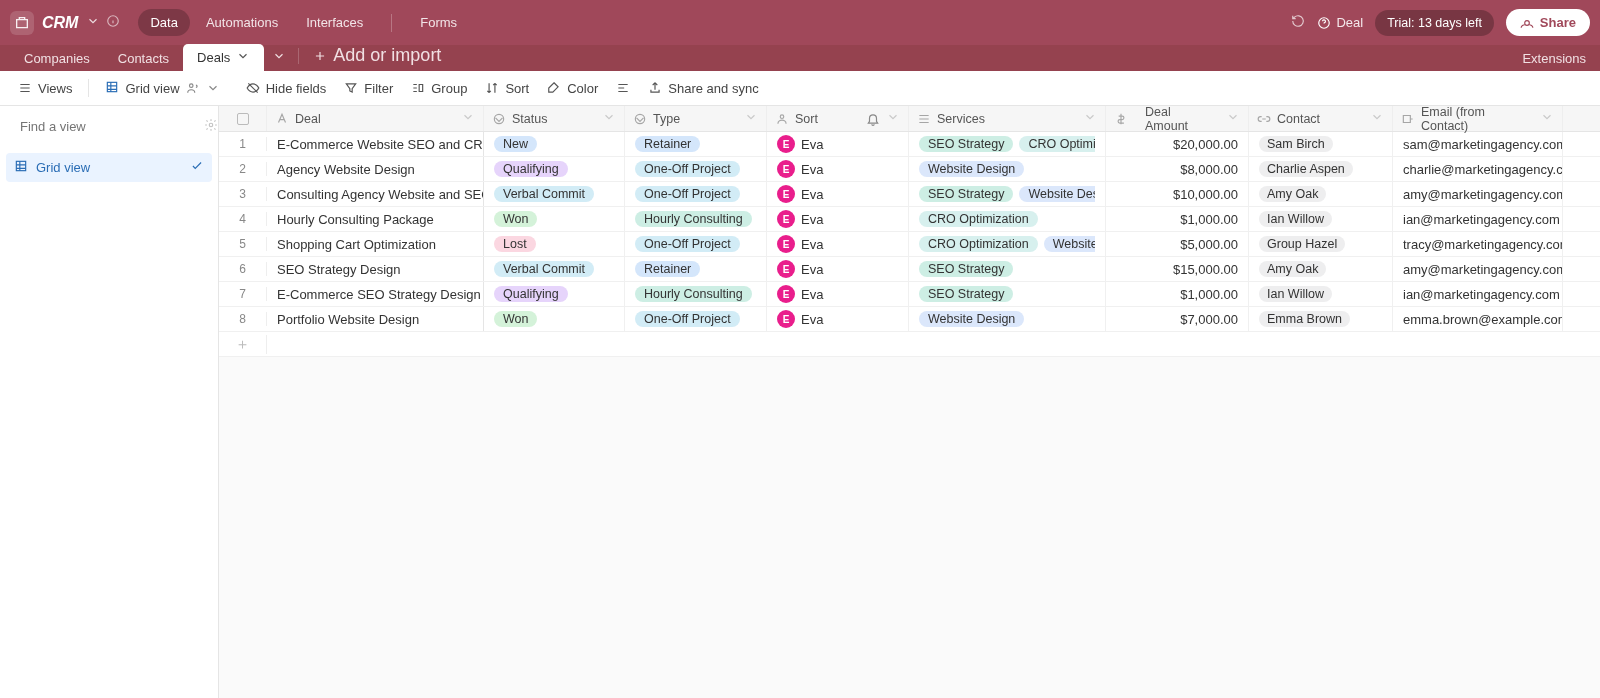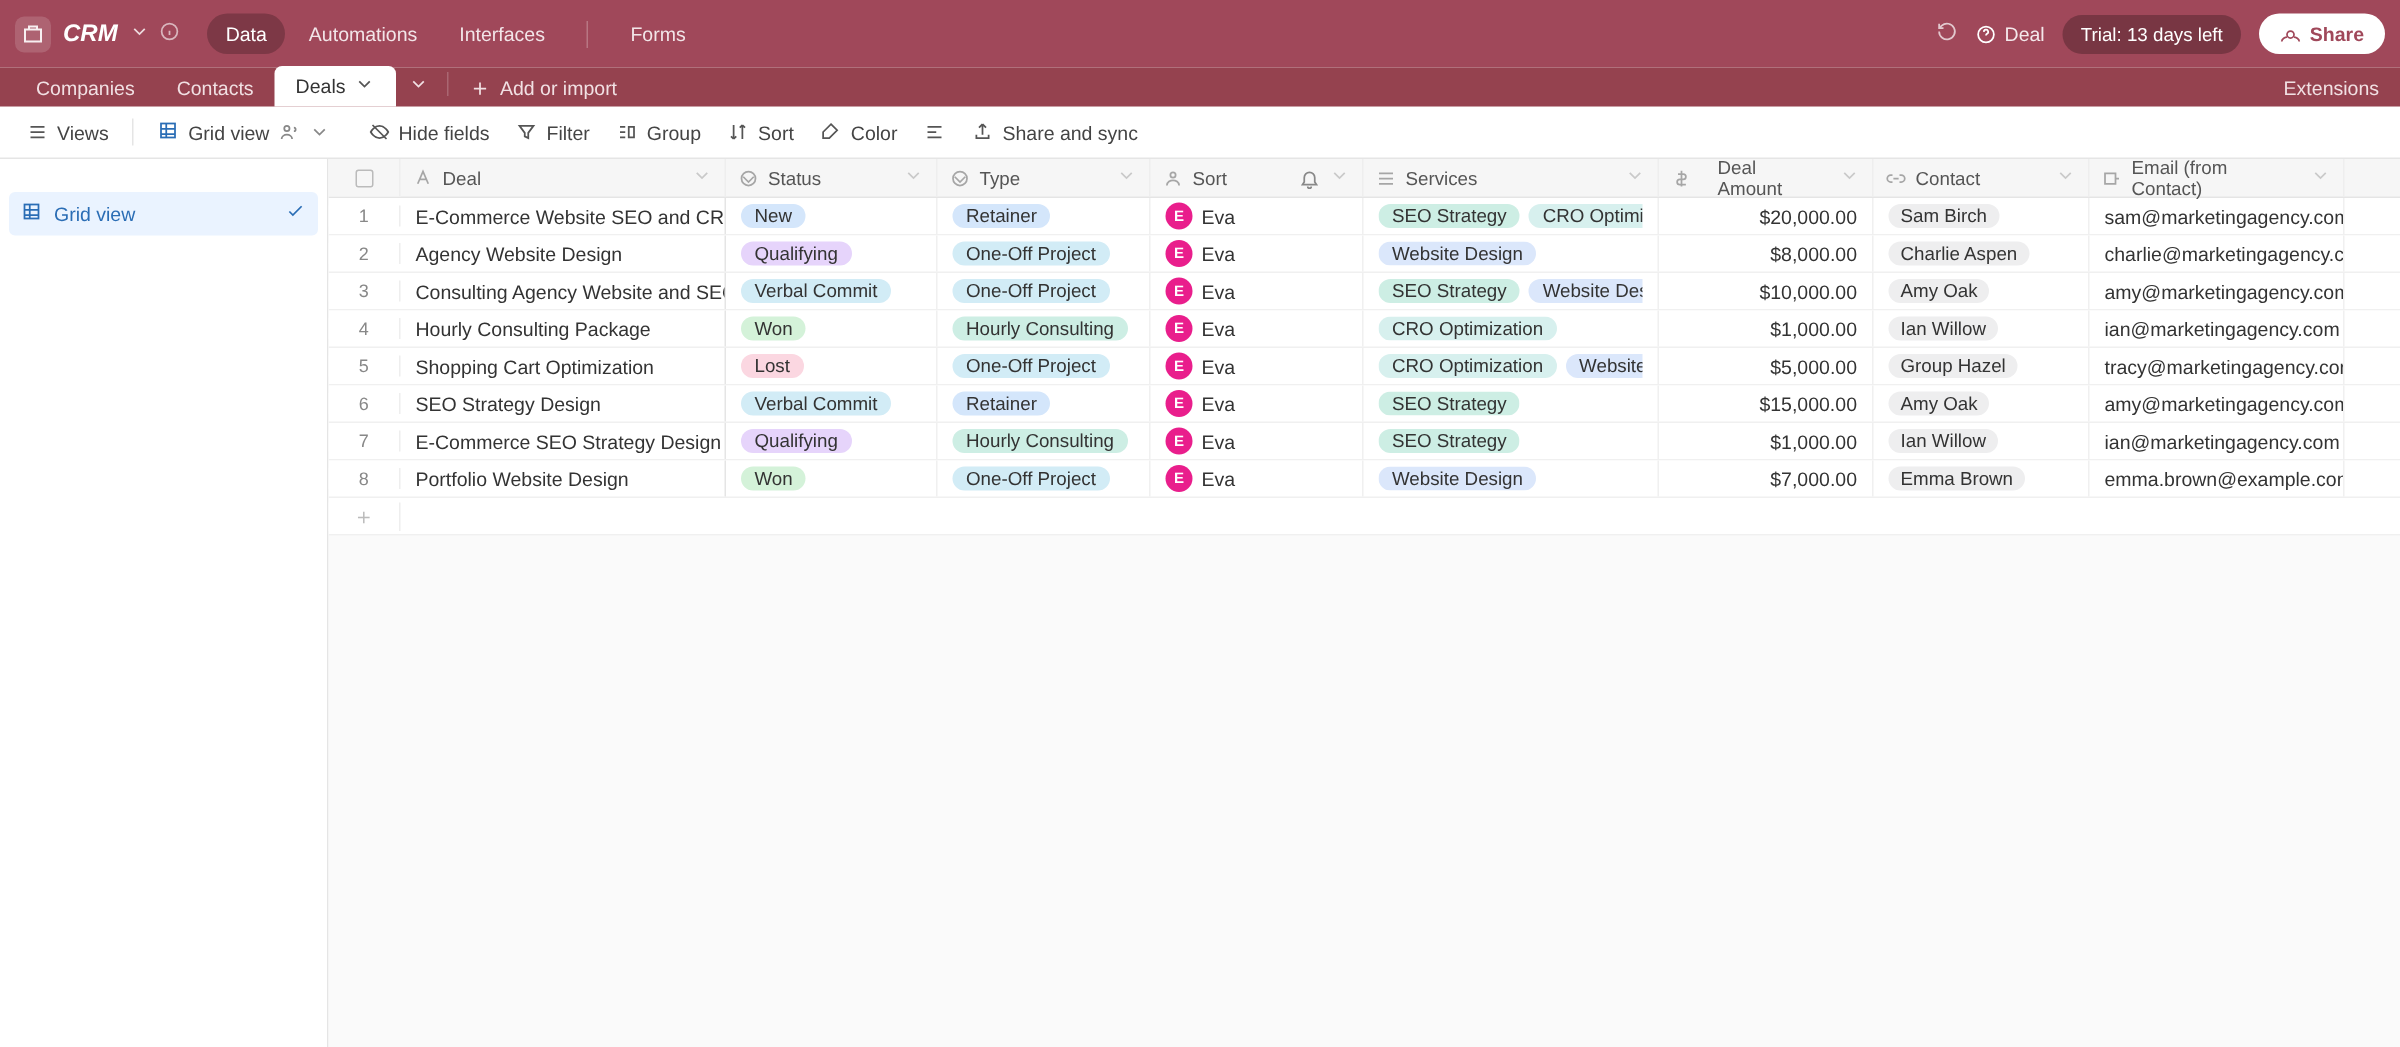--- a/index.html
+++ b/index.html
@@ -63,21 +63,21 @@
     cursor:pointer;
     display:flex; align-items:center; gap:6px;
   }
   .table-tab.active {
     background:#fff; color:#333;
     border-top-left-radius:5px; border-top-right-radius:5px;
   }
   .table-tab.active .chev path { stroke:#555;}
   .tablebar-menu { padding:5px 8px; cursor:pointer;}
   .tablebar-divider { width:1px; height:16px; background:rgba(255,255,255,0.2); margin:0 4px 4px 4px; align-self:center;}
-  .add-import { display:flex; align-items:center; gap:6px; padding:5px 10px; cursor:pointer; font-size:13px;}
+  .add-import { display:flex; align-items:center; gap:6px; padding:5px 10px; cursor:pointer; font-size:18px;}
   .extensions { margin-left:auto; padding:5px 14px; color:#f1e0e3; cursor:pointer;}
 
   
   .toolbar {
     height: 35px;
     background:#fff;
     border-bottom:1px solid #e5e5e5;
     display:flex; align-items:center;
     padding:0 10px;
     gap:2px;
@@ -350,20 +350,31 @@
           <path d="M12 3v12m0-12l-4 4m4-4l4 4M5 15v4h14v-4" fill="none" stroke="#555" stroke-width="2"></path>
         </svg>
         <span>Share and sync</span>
       </div>
   </div>
 </div>
 
 <div class="body">
 
   <div class="sidebar">
+    <div class="find-view">
+      <svg class="icn" viewBox="0 0 24 24">
+          <circle cx="10" cy="10" r="6" fill="none" stroke="#888" stroke-width="2"></circle>
+          <path d="M20 20l-5-5" stroke="#888" stroke-width="2"></path>
+        </svg>
+      <input placeholder="Find a view" style="">
+      <span class="view-gear"><svg class="icn" viewBox="0 0 24 24">
+            <circle cx="12" cy="12" r="3" fill="none" stroke="#888" stroke-width="2"></circle>
+            <path d="M12 2v3M12 19v3M4.2 4.2l2.1 2.1M17.7 17.7l2.1 2.1M2 12h3M19 12h3M4.2 19.8l2.1-2.1M17.7 6.3l2.1-2.1" stroke="#888" stroke-width="2"></path>
+          </svg></span>
+    </div>
     <div class="view-item">
       <span class="grid-ic"><svg viewBox="0 0 24 24">
             <rect x="4" y="4" width="16" height="16" fill="none" stroke="#2a6db5" stroke-width="2"></rect>
             <path d="M4 10h16M4 16h16M10 4v16" stroke="#2a6db5" stroke-width="2"></path>
           </svg></span>
       <span>Grid view</span>
       <span class="check"><svg class="icn" viewBox="0 0 24 24">
             <path d="M5 12l4 4 10-10" fill="none" stroke="#2a6db5" stroke-width="2"></path>
           </svg></span>
     </div>

